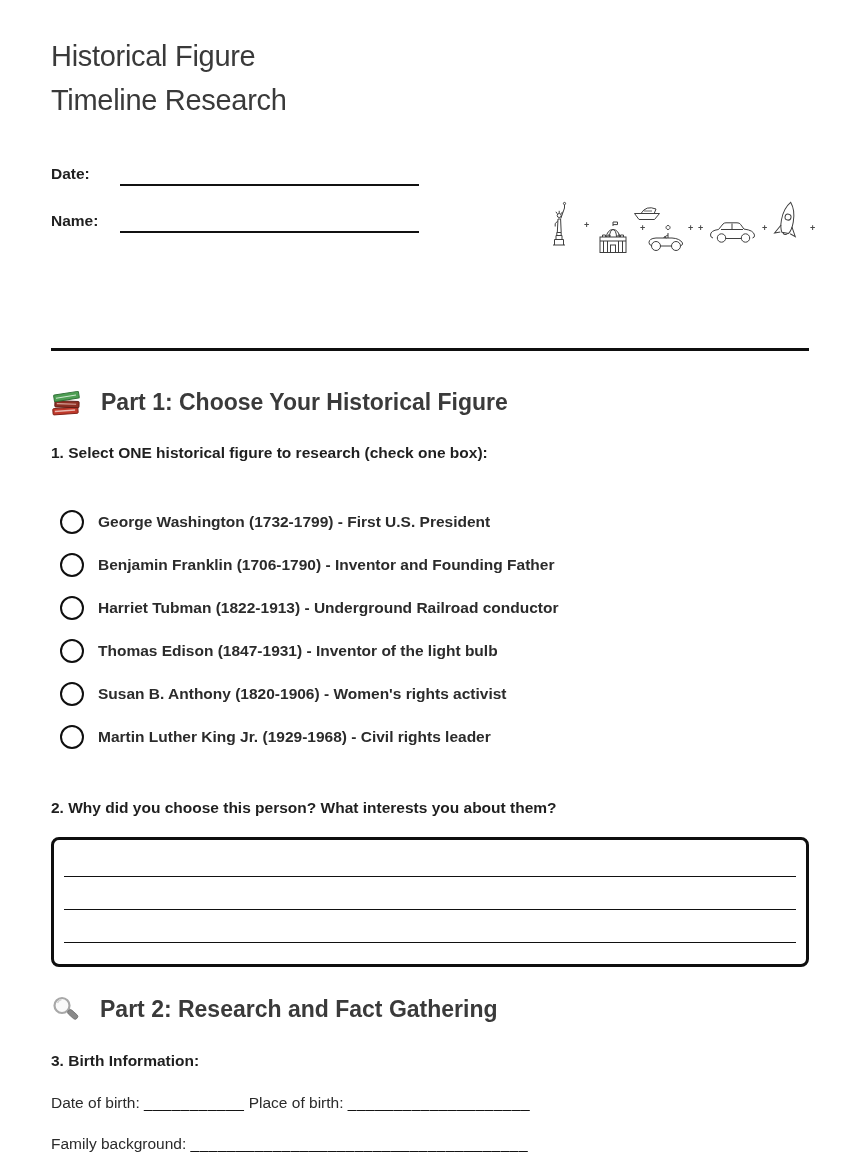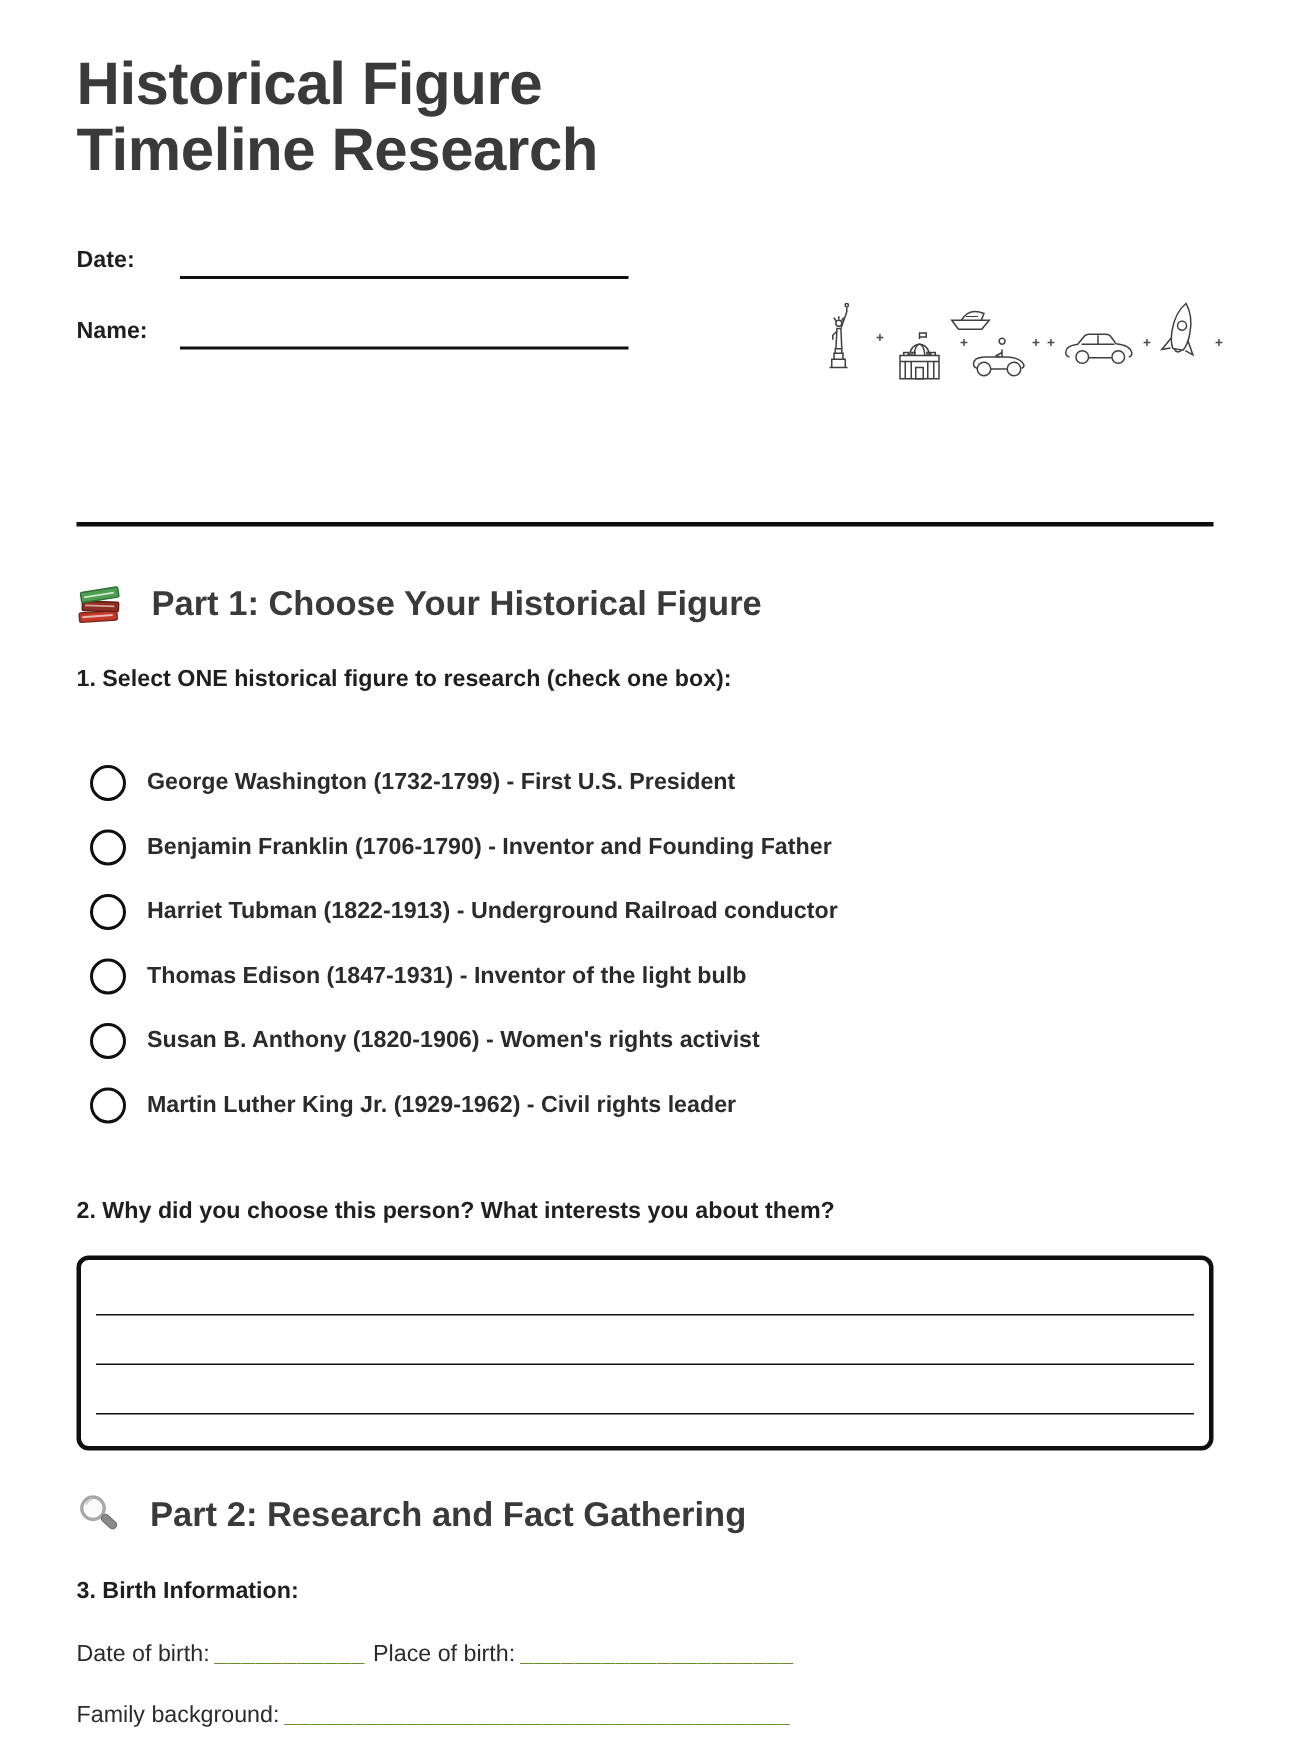--- a/index.html
+++ b/index.html
@@ -10,22 +10,22 @@
     font-family: "Liberation Sans", "DejaVu Sans", sans-serif;
     color: #262626;
     position: relative;
     overflow: hidden;
   }
   .page { position: relative; width: 860px; height: 1161px; padding: 0 51px; }
 
   
   .title {
     margin: 34px 0 0;
-    font-size: 40px; line-height: 44px;
-    font-weight: bold; color: #3a3a3a;
+    font-size: 29px; line-height: 44px;
+    font-weight: normal; color: #3a3a3a;
     letter-spacing: -0.3px;
   }
 
   
   .decor-timeline {
     position: absolute; left: 540px; top: 158px;
     width: 280px; height: 78px;
     pointer-events: none;
   }
   .decor-timeline .ic { position: absolute; }
@@ -74,21 +74,21 @@
     background: #fff;
   }
   .write-line { position: absolute; left: 10px; right: 10px; border-bottom: 1.5px solid #111; }
   .write-line.l1 { top: 36px; }
   .write-line.l2 { top: 69px; }
   .write-line.l3 { top: 102px; }
 
   
   .fill-line { margin: 23px 0 0; font-size: 15.5px; line-height: 19px; color: #2b2b2b; white-space: nowrap; }
   .fill-line.family { margin-top: 22px; }
-  .blank { letter-spacing: 0.5px; color: #4d7c0f; font-style: italic; }
+  .blank { letter-spacing: 0.5px; color: #000000; }
 </style>
 </head>
 <body>
 
 <div class="page">
 
   <h1 class="title">
     <span>Historical Figure</span><br>
     <span>Timeline Research</span>
   </h1>
@@ -209,21 +209,21 @@
     <div class="option-row">
       <span class="radio"></span>
       <span class="option-text">Thomas Edison (1847-1931) - Inventor of the light bulb</span>
     </div>
     <div class="option-row">
       <span class="radio"></span>
       <span class="option-text">Susan B. Anthony (1820-1906) - Women's rights activist</span>
     </div>
     <div class="option-row">
       <span class="radio"></span>
-      <span class="option-text">Martin Luther King Jr. (1929-1962) - Civil rights leader</span>
+      <span class="option-text">Martin Luther King Jr. (1929-1968) - Civil rights leader</span>
     </div>
   </div>
 
   <p class="q-label q2">2. Why did you choose this person? What interests you about them?</p>
 
   <div class="answer-box">
     <div class="write-line l1"></div>
     <div class="write-line l2"></div>
     <div class="write-line l3"></div>
   </div>

